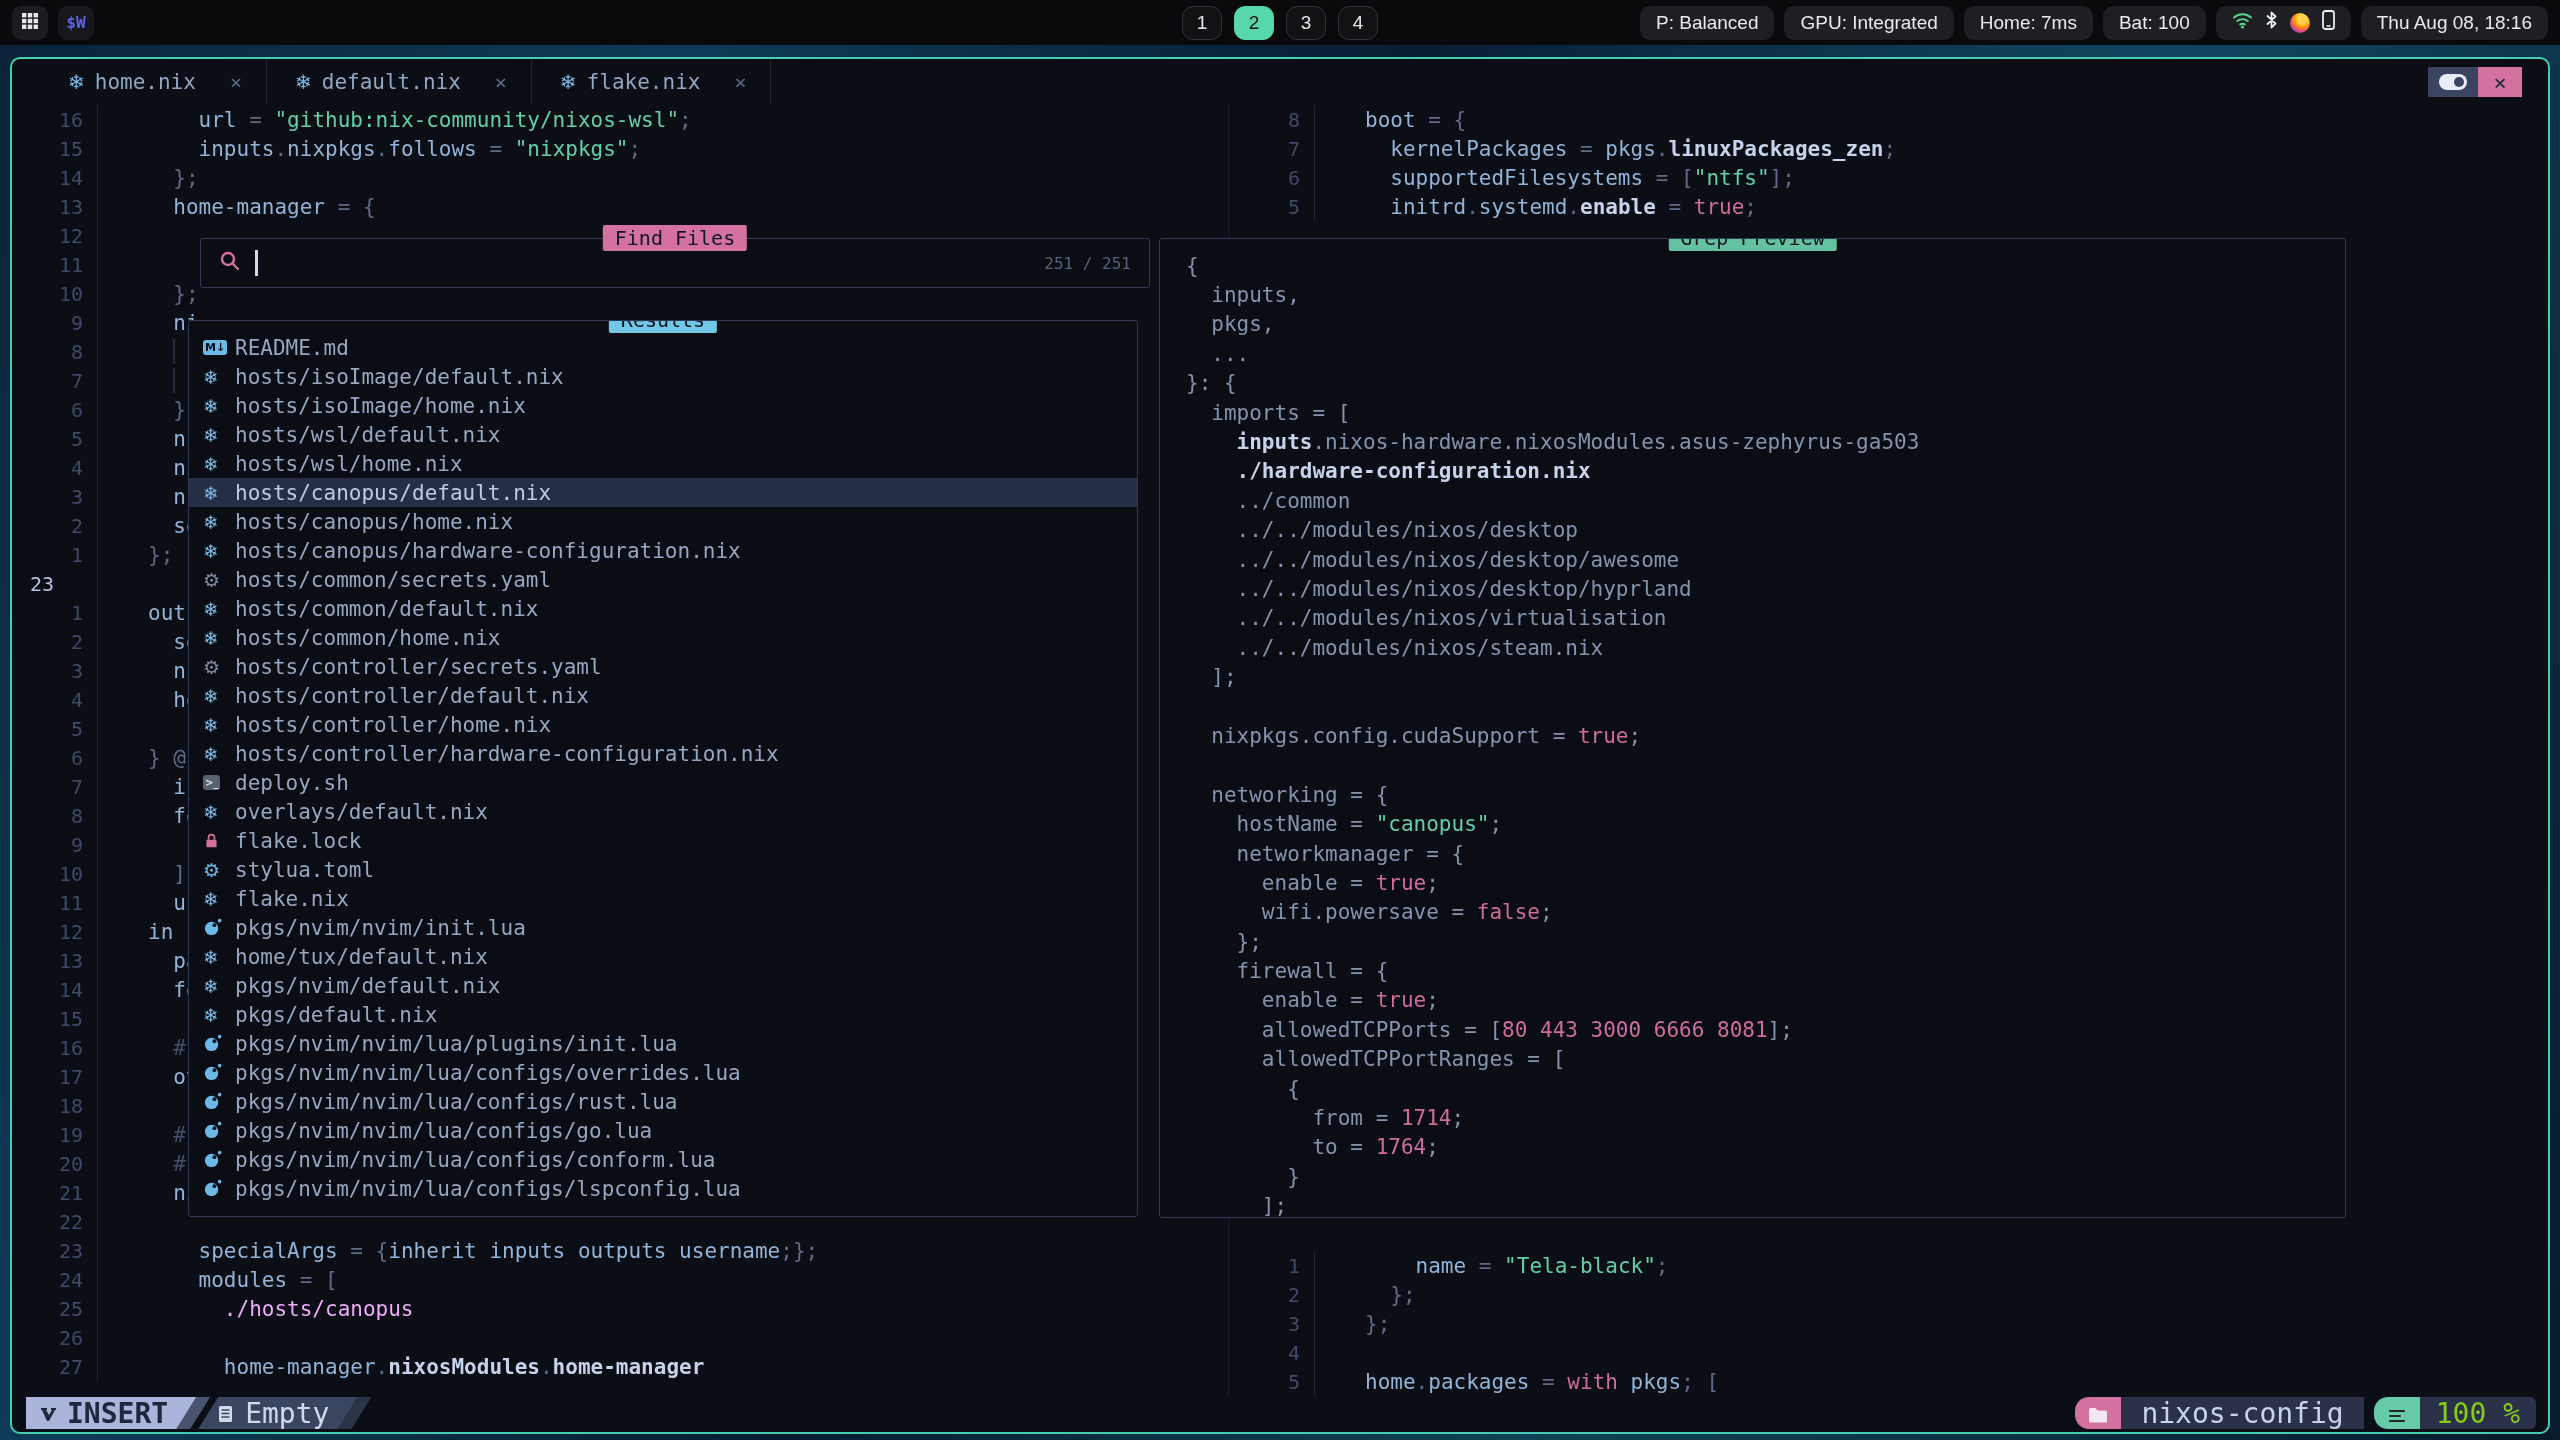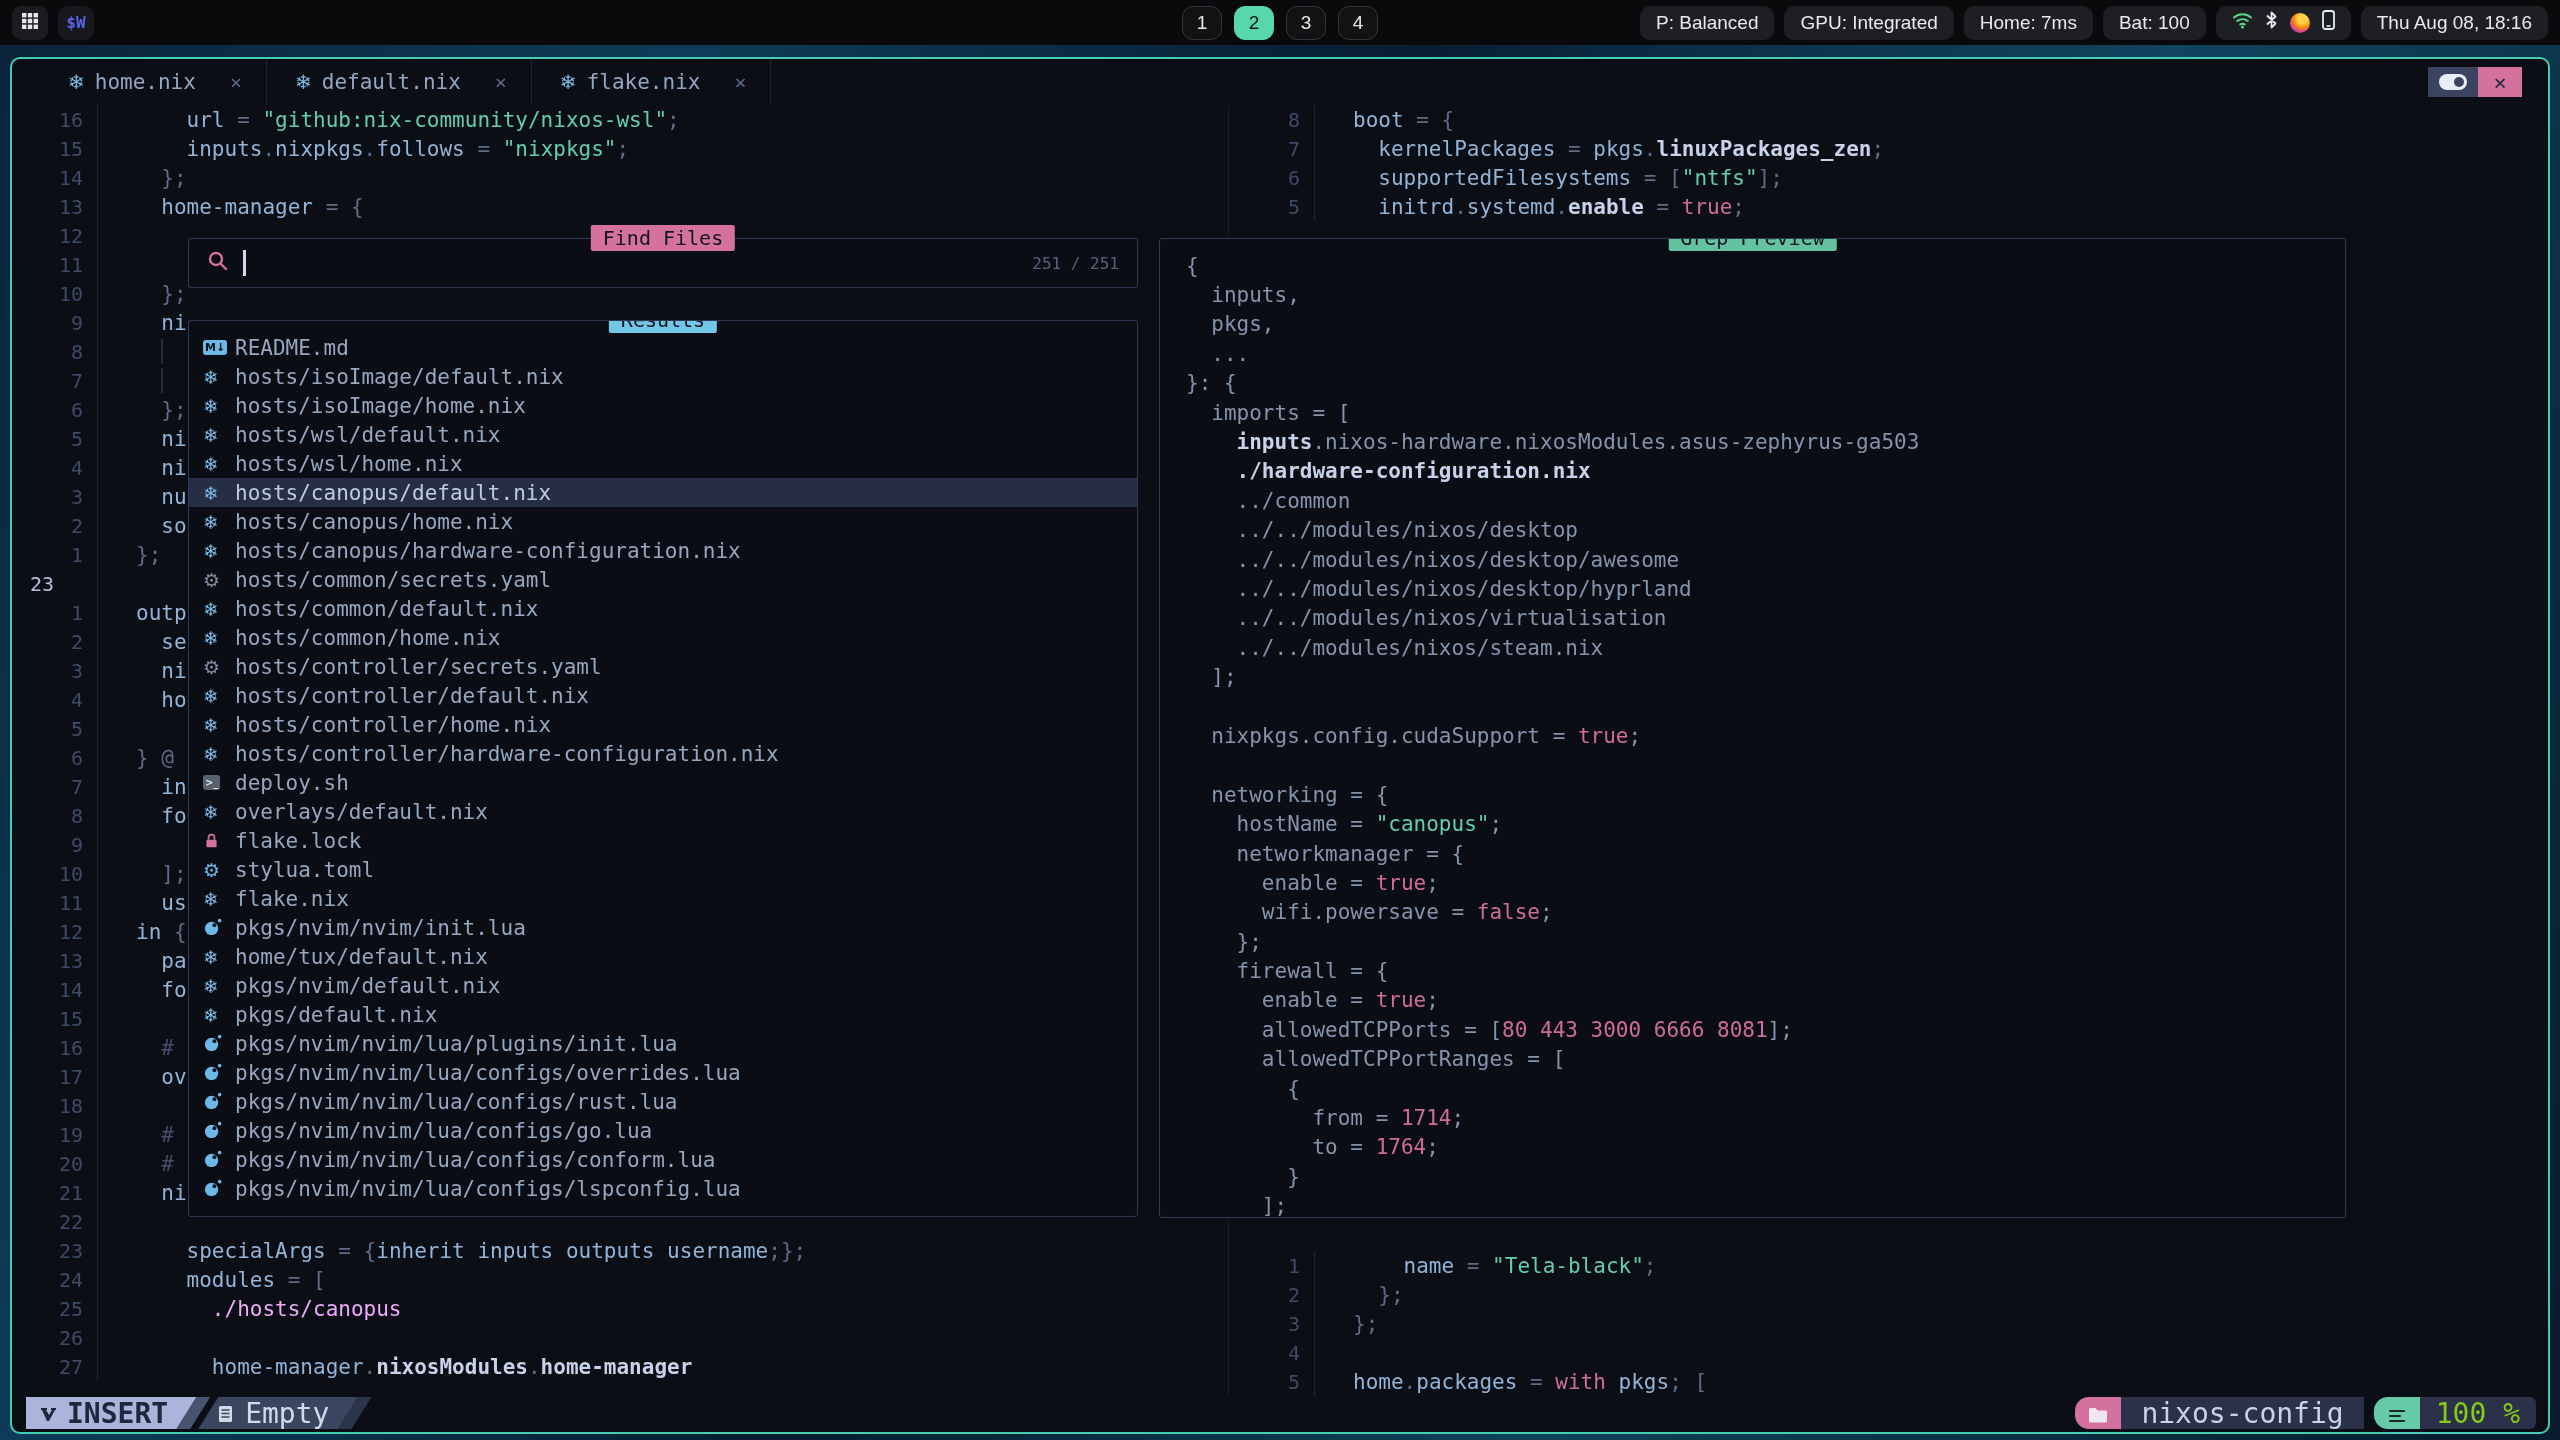--- a/index.html
+++ b/index.html
@@ -43,36 +43,36 @@
   .wc-close { width:44px; background:#d4719f; color:#262b3d; font-size:22px; display:flex; align-items:center; justify-content:center; }
   
   .editor { position:relative; flex:1 1 auto; display:flex; overflow:hidden; }
   .pane { display:flex; flex-direction:column; overflow:hidden; }
   .pane.left { width:1216px; flex:0 0 auto; }
   .pane.right { flex:1 1 auto; border-left:1px solid #161d2c; }
   .pane-spacer { flex:1 1 auto; }
   .crow { height:29px; display:flex; align-items:center; flex:0 0 auto; white-space:pre; font-size:21px; }
   .gut { width:85px; flex:0 0 auto; text-align:right; padding-right:14px; color:#3e4b68; font-size:20px; }
   .gut.curnum { text-align:left; padding-left:18px; color:#b4c0dc; }
-  .ctext { border-left:1px solid #1d2536; padding-left:38px; height:100%; display:flex; align-items:center; white-space:pre; }
+  .ctext { border-left:1px solid #1d2536; padding-left:50px; height:100%; display:flex; align-items:center; white-space:pre; }
   .sg-p  { color:#8fa3bf; }
   .sg-id { color:#91b4d8; }
   .sg-fn { color:#c6d3ea; font-weight:bold; }
   .sg-pu { color:#5e6c88; }
   .sg-st { color:#63cfa9; }
   .sg-kw { color:#cf6b9e; }
   .sg-cm { color:#44506a; }
   .sg-gd { color:#2b3449; }
   .sg-pv { color:#8494ad; }
   .sg-fg { color:#f0abfc; }
   
   .popup { position:absolute; background:#0a0d14; border:1px solid #2f3a55; border-radius:3px; }
   .popup-title { position:absolute; top:-14px; left:50%; transform:translateX(-50%);
     font-size:20px; color:#14161f; padding:1px 12px; border-radius:2px; white-space:nowrap; }
-  .pp-prompt { left:176px; top:133px; width:950px; height:50px; display:flex; align-items:center; padding:0 18px; }
+  .pp-prompt { left:188px; top:133px; width:950px; height:50px; display:flex; align-items:center; padding:0 18px; }
   .pp-prompt .ptitle { background:#d4719f; }
   .prompt-cursor { width:3px; height:26px; background:#cfd8ee; margin-left:14px; }
   .prompt-count { margin-left:auto; color:#55627e; font-size:16px; }
   .pp-results { left:176px; top:215px; width:950px; height:897px; overflow:hidden; }
   .pp-results .ptitle { background:#72c7e8; }
   .results-list { padding-top:12px; }
   .rrow { height:29px; display:flex; align-items:center; padding:0 14px; font-size:21px; color:#96a7c0; white-space:pre; }
   .rrow.sel { background:#262e45; color:#c0cbe0; }
   .fi { width:32px; flex:0 0 auto; display:flex; align-items:center; font-family:"DejaVu Sans",sans-serif; }
   .fi-nix { color:#7ebae4; font-size:19px; }

